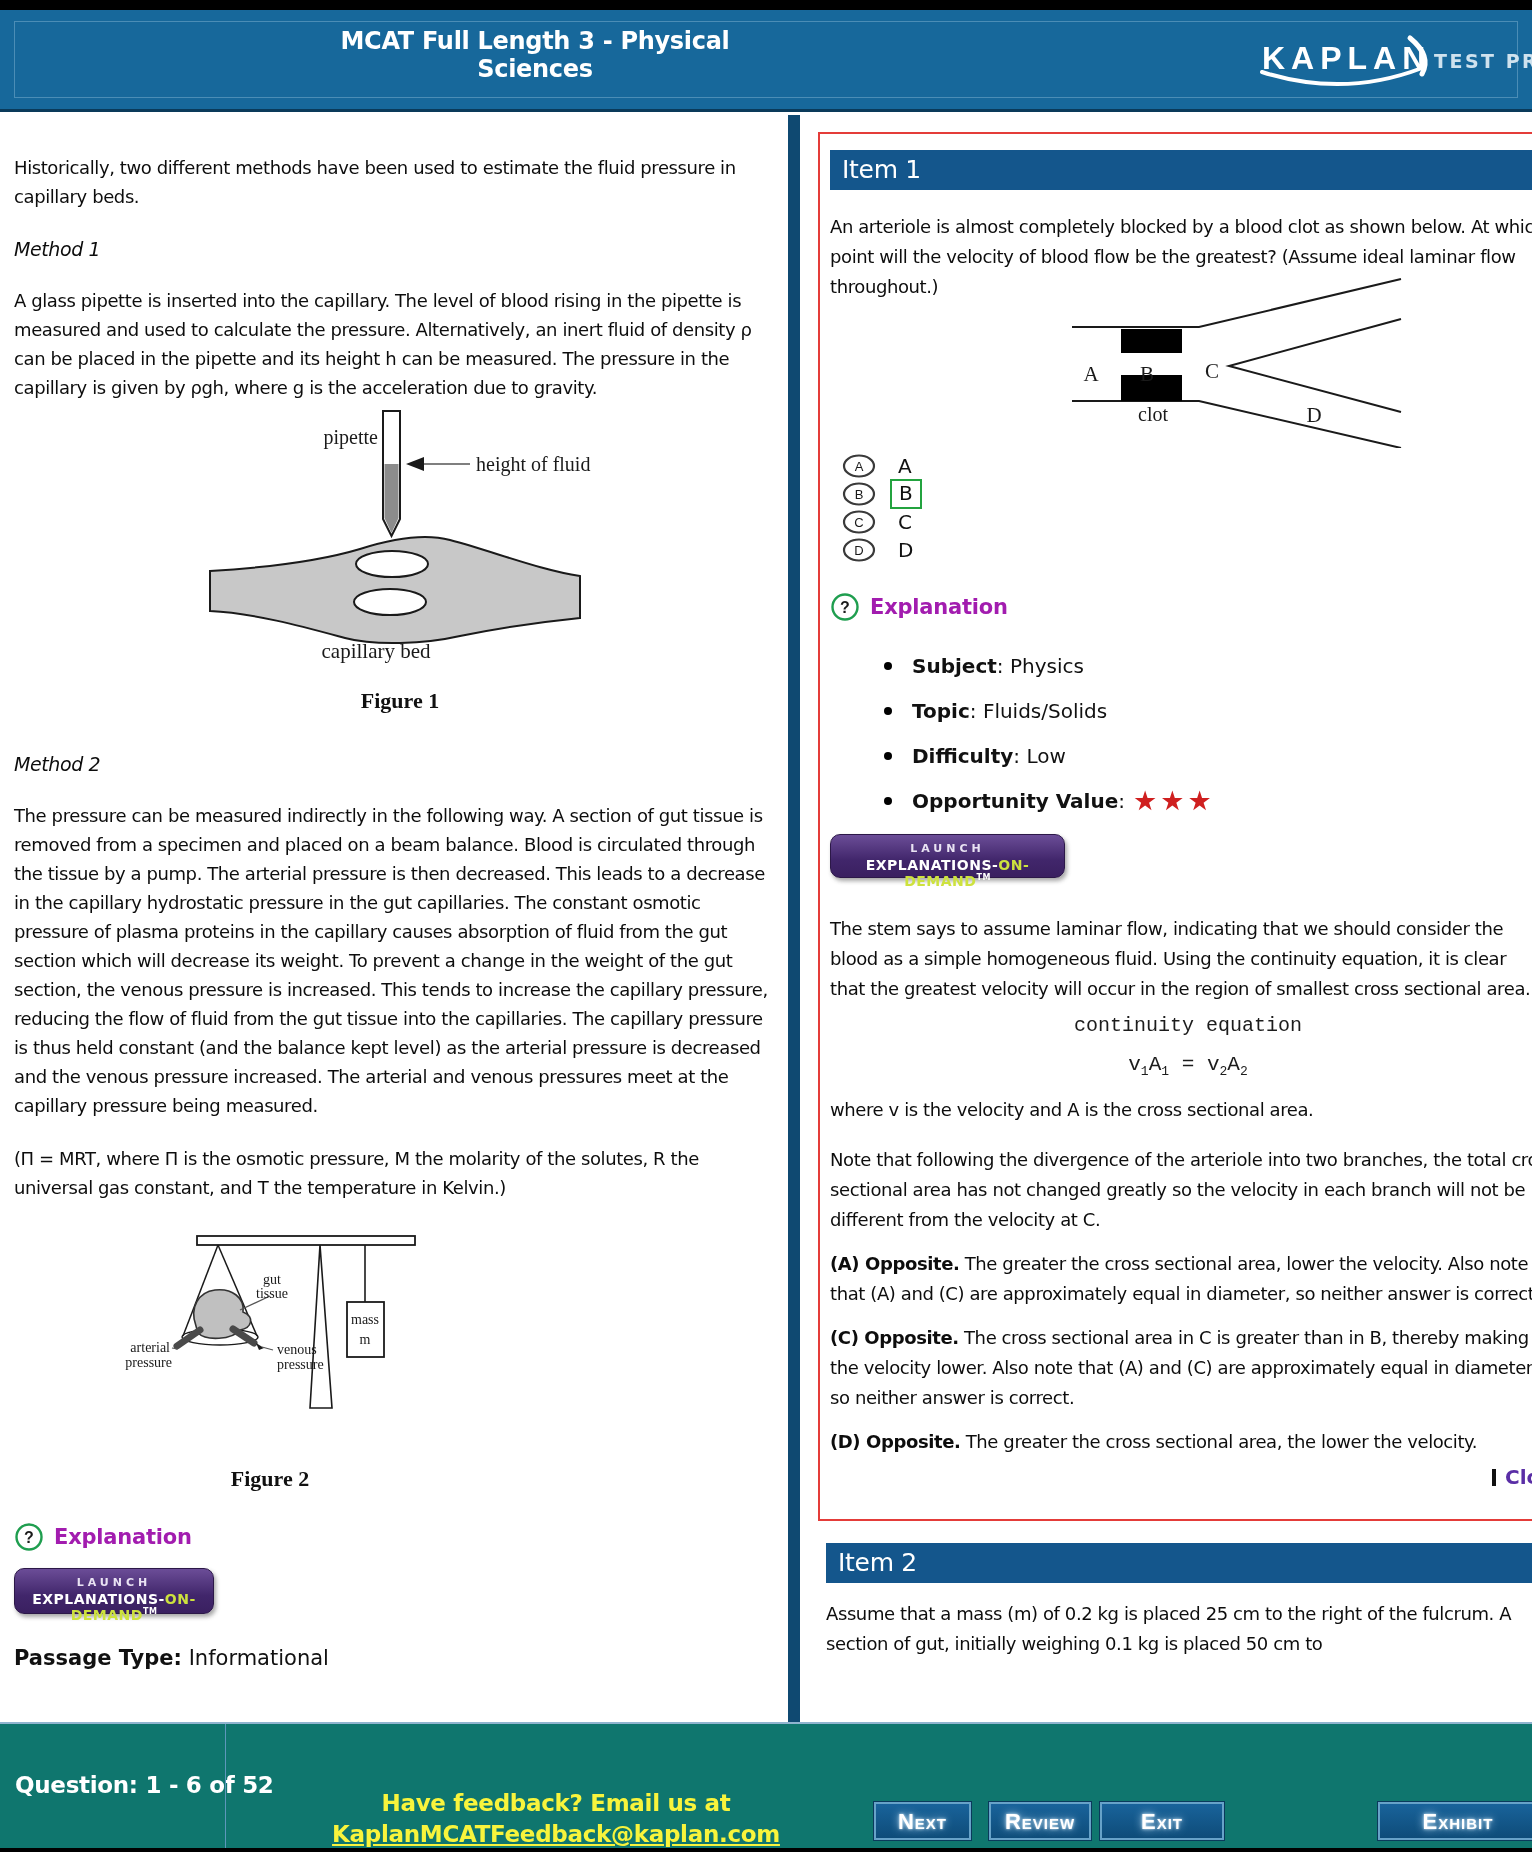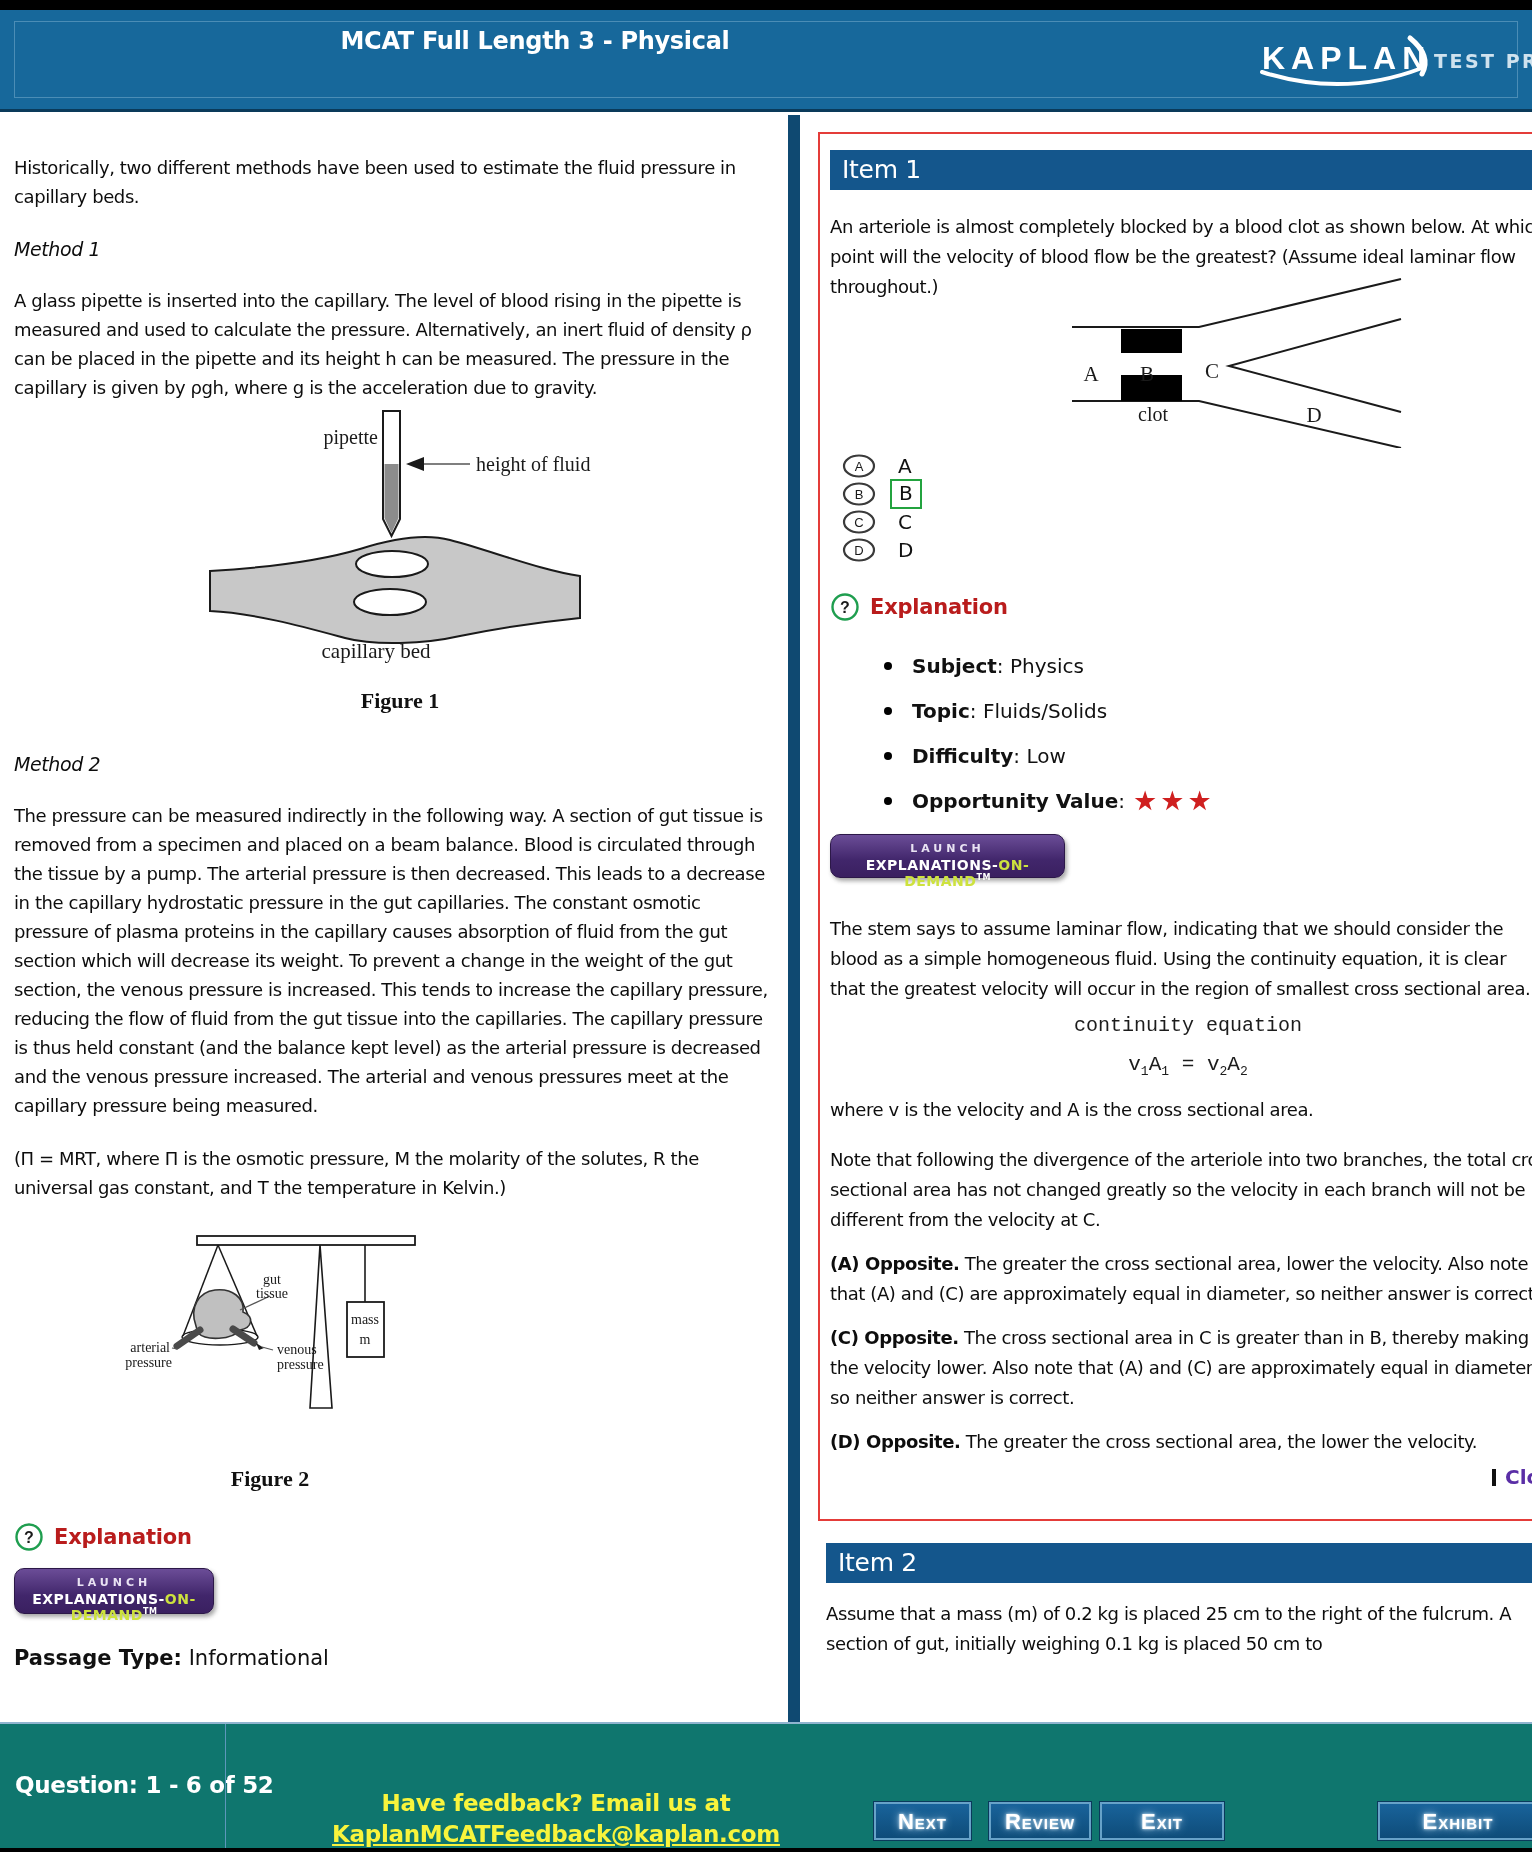--- a/index.html
+++ b/index.html
@@ -32,21 +32,21 @@
                  background:#fff; overflow:hidden; padding:17px 0 0 18px; }
 
   .ptext { width:765px; font-size:18px; line-height:29px; letter-spacing:-0.4px; color:#0d0d0d; }
   .rtext { width:716px; font-size:18px; line-height:30px; letter-spacing:-0.4px; color:#0d0d0d; }
   .wide  { width:745px; }
   .method { font-style:italic; font-size:19px; }
   .figcap { font-family:"Liberation Serif",serif; font-weight:bold; font-size:22px; text-align:center; }
 
   
   .expl-row { display:flex; align-items:center; gap:10px; }
-  .expl-text { color:#b91c1c; font-weight:bold; font-size:21px; letter-spacing:-0.2px; }
+  .expl-text { color:#a21caf; font-weight:bold; font-size:21px; letter-spacing:-0.2px; }
 
   
   .launch-btn { width:200px; height:46px; border-radius:10px; text-align:center; cursor:pointer;
                 background:linear-gradient(#6b4d97,#41266b 60%,#3a2060); border:1px solid #2c1848;
                 box-shadow:2px 3px 4px rgba(60,60,60,.45); padding-top:7px; }
   .launch-btn .l1 { color:#e9e3f3; font-size:11px; font-weight:bold; letter-spacing:4px; }
   .launch-btn .l2 { color:#fff; font-size:14px; font-weight:bold; letter-spacing:.5px; margin-top:2px; }
   .launch-btn .yel { color:#cde23e; }
   .launch-btn sup { font-size:8px; }
   .launch-wide { width:235px; height:44px; }
@@ -94,20 +94,21 @@
 </style>
 </head>
 <body>
 
 <div class="top-strip"></div>
 
 <header class="app-header">
   <div class="header-frame"></div>
   <div class="app-title">
     <div>MCAT Full Length 3 - Physical</div>
+    <div>Sciences</div>
   </div>
   <div class="logo">
     <svg class="logo-swoosh" width="220" height="66" viewBox="0 0 220 66">
       <path d="M8,42 Q90,68 168,38" fill="none" stroke="#fff" stroke-width="4" stroke-linecap="round"></path>
       <path d="M156,8 Q178,26 168,44" fill="none" stroke="#fff" stroke-width="5" stroke-linecap="round"></path>
     </svg>
     <span class="logo-kaplan">KAPLAN</span>
     <span class="logo-tp">TEST PREP</span>
   </div>
 </header>

